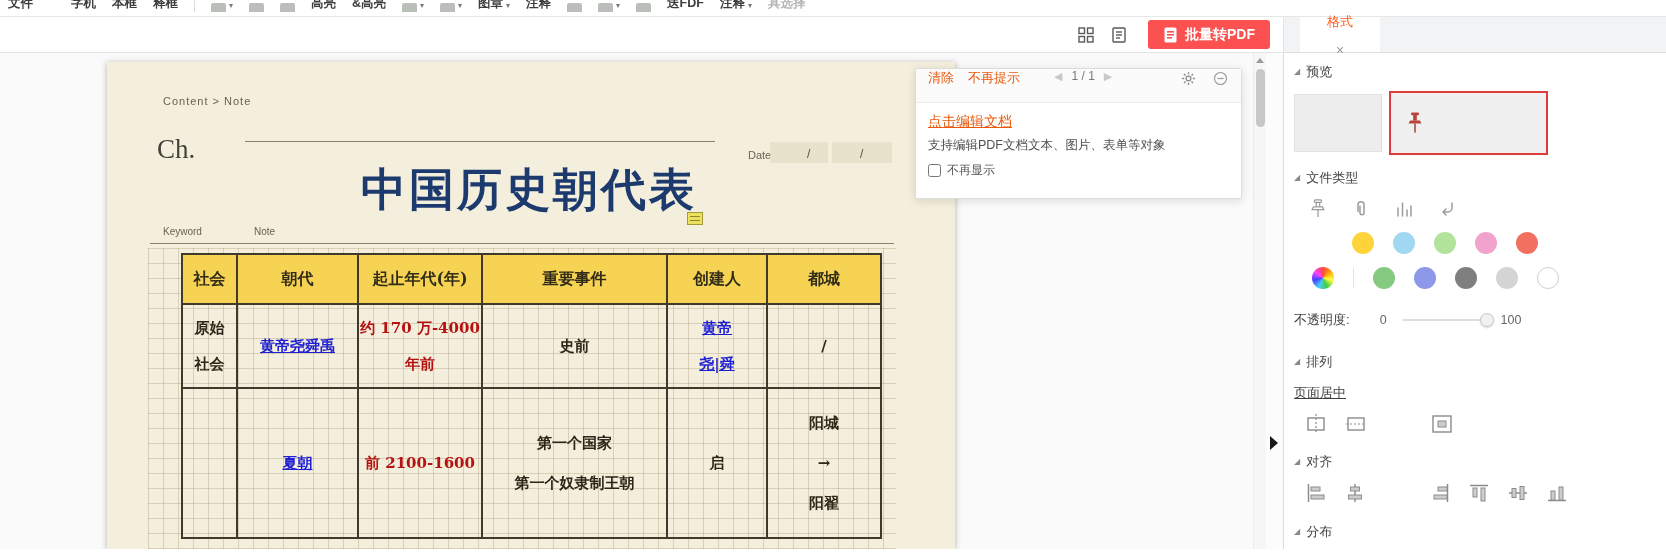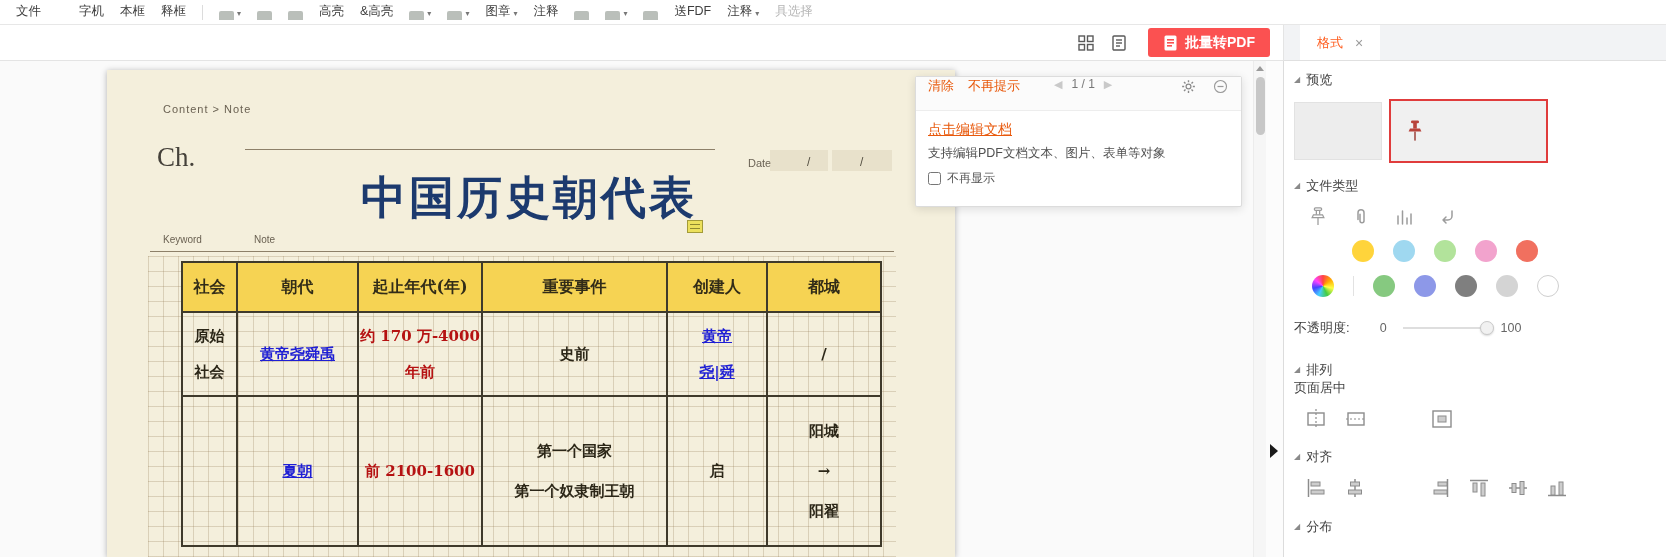--- a/index.html
+++ b/index.html
@@ -1,40 +1,40 @@
 <!DOCTYPE html>
 <html style="--accent-red: #fb5151; --link-orange: #e8590c; --tab-orange: #ff5d1f; --doc-navy: #1c3a6e; --table-red: #b51212; --table-link: #1f1fd4; --header-yellow: #f6d353; --page-cream: #f4efdc; --highlight-red: #e03c3c;"><head>
 <meta charset="utf-8">
 <style>
   html,body{margin:0;padding:0;width:1666px;height:557px;overflow:hidden;background:#fff;
     font-family:"Liberation Sans","DejaVu Sans",sans-serif;}
   *{box-sizing:border-box;}
 
   
-  .tb-row1{height:25px;border-bottom:1px solid #e7e7e7;display:flex;align-items:flex-end;gap:16px;
-    padding:0 8px 4px 16px;font-size:12.5px;color:#3d3d3d;overflow:hidden;background:#fff;}
+  .tb-row1{height:17px;border-bottom:1px solid #e7e7e7;display:flex;align-items:flex-end;gap:16px;
+    padding:0 8px 4px 8px;font-size:12.5px;color:#3d3d3d;overflow:hidden;background:#fff;font-weight:bold;}
   .tb-row1>div:first-child{margin-right:22px;}
   .tb-item{display:flex;align-items:flex-end;gap:3px;white-space:nowrap;cursor:default;}
   .tb-item.disabled{color:#b5b5b5;text-align:right;}
   .caret{font-size:8px;color:#777;line-height:1;padding-bottom:2px;}
   .vsep{width:1px;height:15px;background:#dcdcdc;}
   .stub{display:inline-block;width:15px;height:9px;background:#a9afa9;border-radius:2px 2px 0 0;opacity:.8;}
 
   
   .row2{height:36px;display:flex;}
   .row2-left{width:1283px;background:#fff;border-bottom:1px solid #e4e4e4;display:flex;align-items:center;
     justify-content:flex-end;gap:9px;padding-right:13px;}
   .icon-btn{width:24px;height:24px;display:flex;align-items:center;justify-content:center;cursor:pointer;}
   .convert-btn{height:29px;margin-left:8px;padding:0 15px;background:var(--accent-red,#fb5151);color:#fff;
     border:none;border-radius:3px;display:flex;align-items:center;gap:7px;font-size:14px;font-weight:bold;
     font-family:inherit;cursor:pointer;}
   .row2-tabs{flex:1;background:#f2f3f5;border-bottom:1px solid #e0e0e0;border-left:1px solid #e4e4e4;
     display:flex;align-items:stretch;padding-left:16px;}
   .panel-tab{width:80px;background:#fff;display:flex;align-items:center;justify-content:center;gap:12px;
-    font-size:13px;color:var(--tab-orange,#ff5d1f);cursor:pointer;}
+    font-size:13px;color:var(--tab-orange,#ff5d1f);cursor:pointer;flex-direction:column;}
   .panel-tab .close{color:#9b9b9b;font-size:14px;line-height:1;}
 
   
   .main{display:flex;height:496px;}
   .canvas{width:1253px;position:relative;background:#fafafa;overflow:hidden;}
   .vscroll{width:13px;background:#f6f6f6;border-left:1px solid #ececec;position:relative;}
   .scroll-up{height:15px;display:flex;align-items:center;justify-content:center;cursor:pointer;}
   .scroll-up-arrow{width:0;height:0;border-left:4px solid transparent;border-right:4px solid transparent;
     border-bottom:5px solid #9a9a9a;}
   .scroll-thumb{position:absolute;top:16px;left:2px;width:9px;height:58px;background:#c7c7c7;border-radius:5px;cursor:pointer;}
@@ -116,21 +116,21 @@
   .swatch.white{border:1px solid #cfcfcf;}
   .swatch.rainbow{background:conic-gradient(#f44,#fa0,#ff4,#4c4,#4cf,#44f,#f4f,#f44);}
   .swatch-sep{width:1px;height:20px;background:#e2e2e2;}
   .opacity-row{display:flex;align-items:center;margin-top:22px;}
   .op-val{color:#666;font-size:12.5px;}
   .op-zero{margin-left:30px;}
   .slider{position:relative;width:84px;height:2px;background:#dedede;margin:0 14px 0 16px;cursor:pointer;}
   .slider-handle{position:absolute;right:-7px;top:-6px;width:14px;height:14px;border-radius:50%;
     background:#f1f1f1;border:1px solid #c9c9c9;box-shadow:0 1px 2px rgba(0,0,0,.15);cursor:pointer;}
   .arrange-head{margin-top:24px;}
-  .page-center-label{}
+  .page-center-label{margin-top:13px;text-decoration:underline;}
   .arrange-icons{display:flex;gap:16px;margin:10px 0 0 10px;}
   .align-head{margin-top:17px;}
   .align-icons{display:flex;gap:15px;margin:10px 0 0 10px;}
   .gap-left{margin-left:46px;}
   .dist-head{margin-top:18px;}
 </style>
 </head>
 <body>
 
 <div class="tb-row1">

